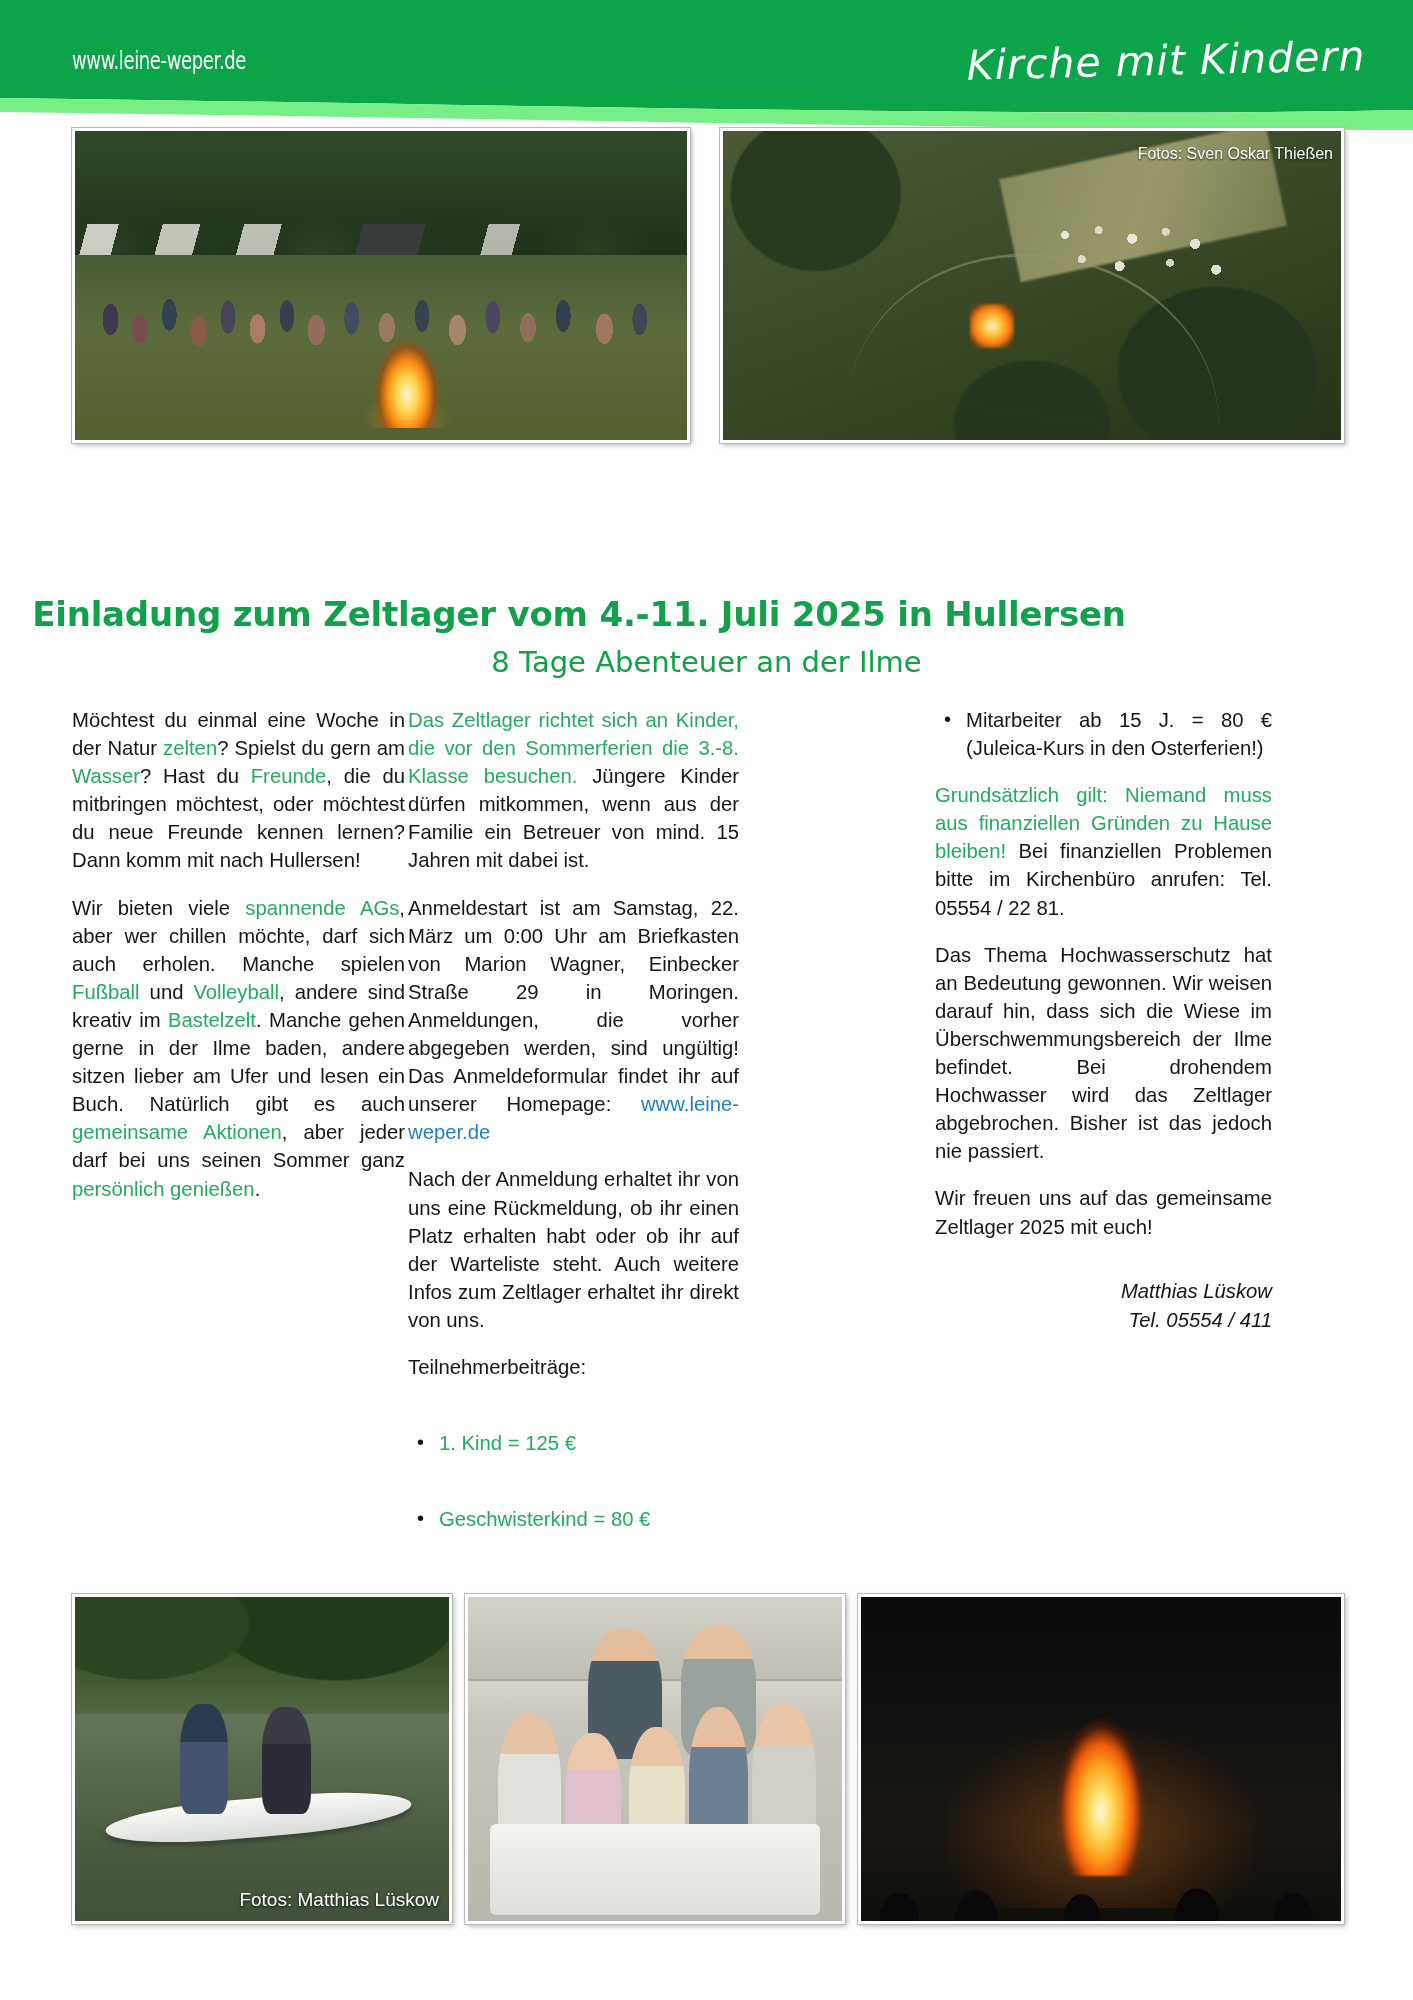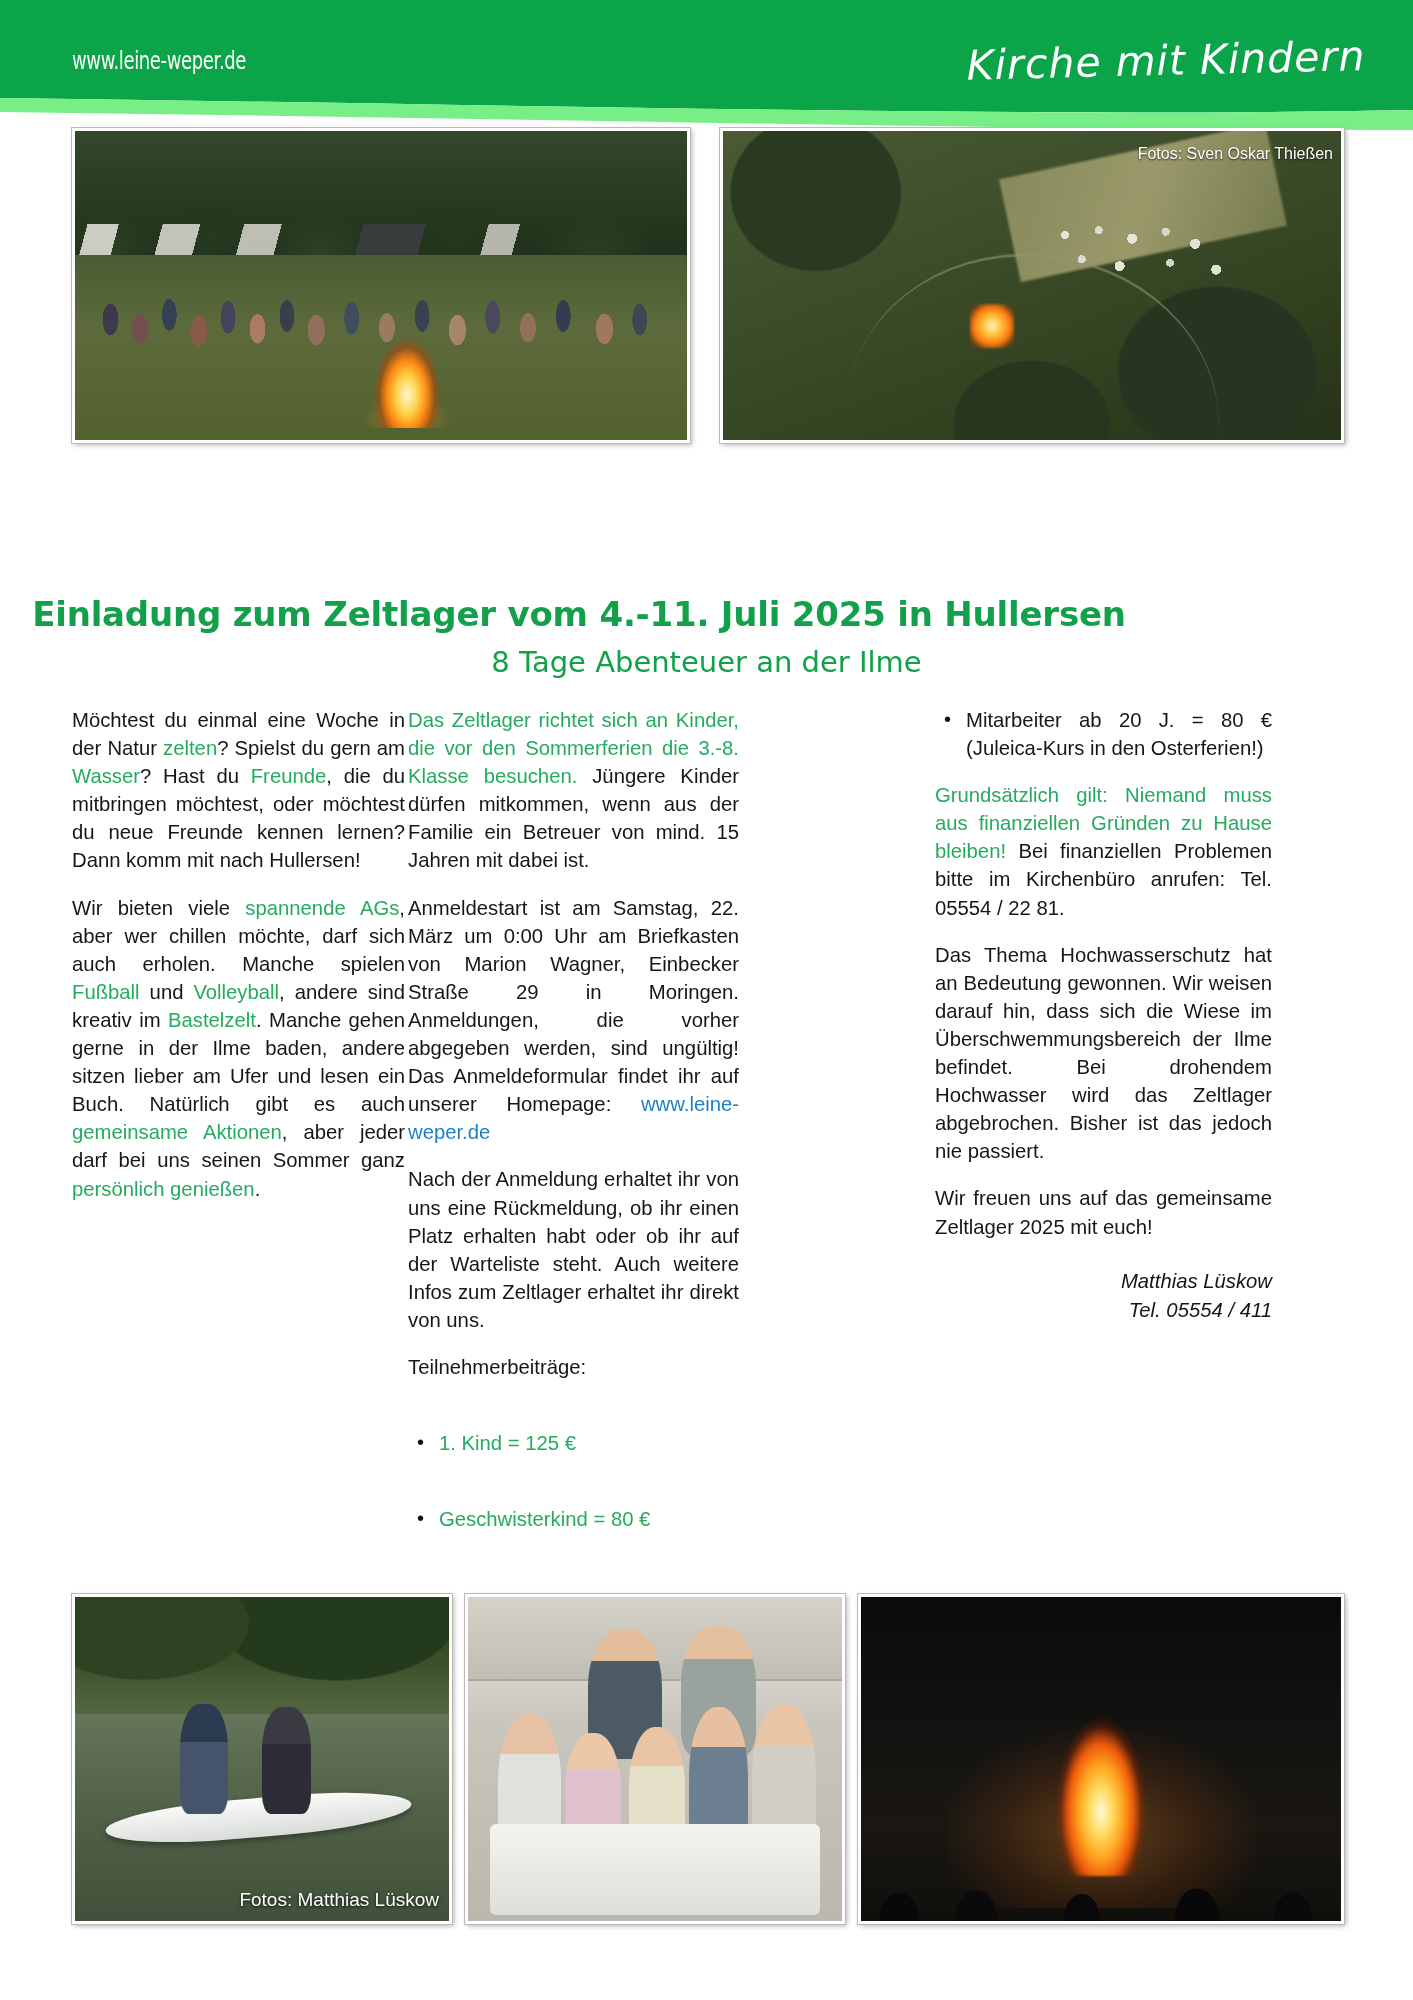--- a/index.html
+++ b/index.html
@@ -253,21 +253,21 @@
     left: 9px;
     top: -1px;
     font-size: 20px;
     color: #111111;
   }
   li.green, li.green * { color: #25ab5f; margin-top: 48px; }
 
   .signature {
     text-align: right;
     font-style: italic;
-    margin-top: 26px;
+    margin-top: 36px;
     line-height: 29px;
   }
 
   
   .photo-row-bottom {
     position: absolute;
     top: 1594px;
     left: 72px;
     width: 1272px;
     height: 330px;
@@ -424,21 +424,21 @@
     <p>Teilnehmerbeiträge:</p>
 
     <ul class="bullets">
       <li class="green">1. Kind = 125 €</li>
       <li class="green">Geschwisterkind = 80 €</li>
     </ul>
   </div>
 
   <div class="col col-3">
     <ul class="bullets">
-      <li>Mitarbeiter ab 20 J. = 80 € (Juleica-Kurs in den Osterferien!)</li>
+      <li>Mitarbeiter ab 15 J. = 80 € (Juleica-Kurs in den Osterferien!)</li>
     </ul>
 
     <p style="margin-top:3px;"><span class="g">Grundsätzlich gilt: Niemand muss aus finanziellen Gründen zu Hause bleiben!</span><span> Bei finanziellen Problemen bitte im Kirchenbüro anrufen: Tel. 05554 / 22 81.</span></p>
 
     <p>Das Thema Hochwasserschutz hat an Bedeutung gewonnen. Wir weisen darauf hin, dass sich die Wiese im Überschwemmungsbereich der Ilme befindet. Bei drohendem Hochwasser wird das Zeltlager abgebrochen. Bisher ist das jedoch nie passiert.</p>
 
     <p>Wir freuen uns auf das gemeinsame Zeltlager 2025 mit euch!</p>
 
     <div class="signature">
       <div>Matthias Lüskow</div>

